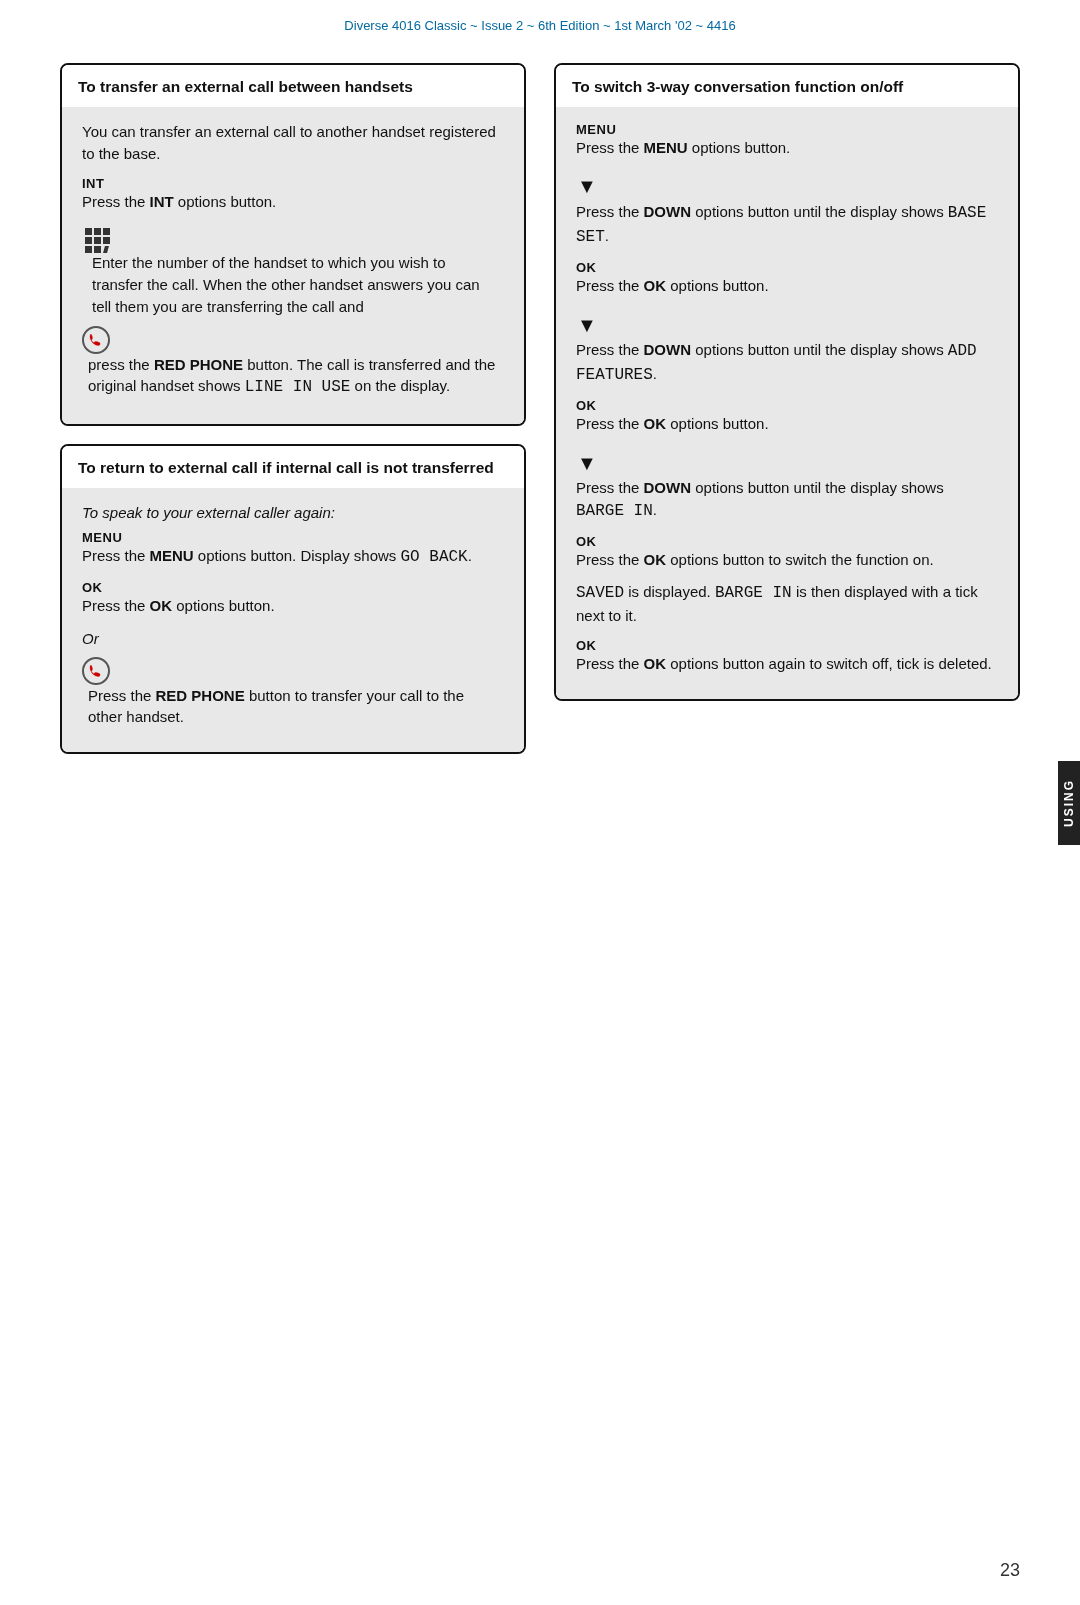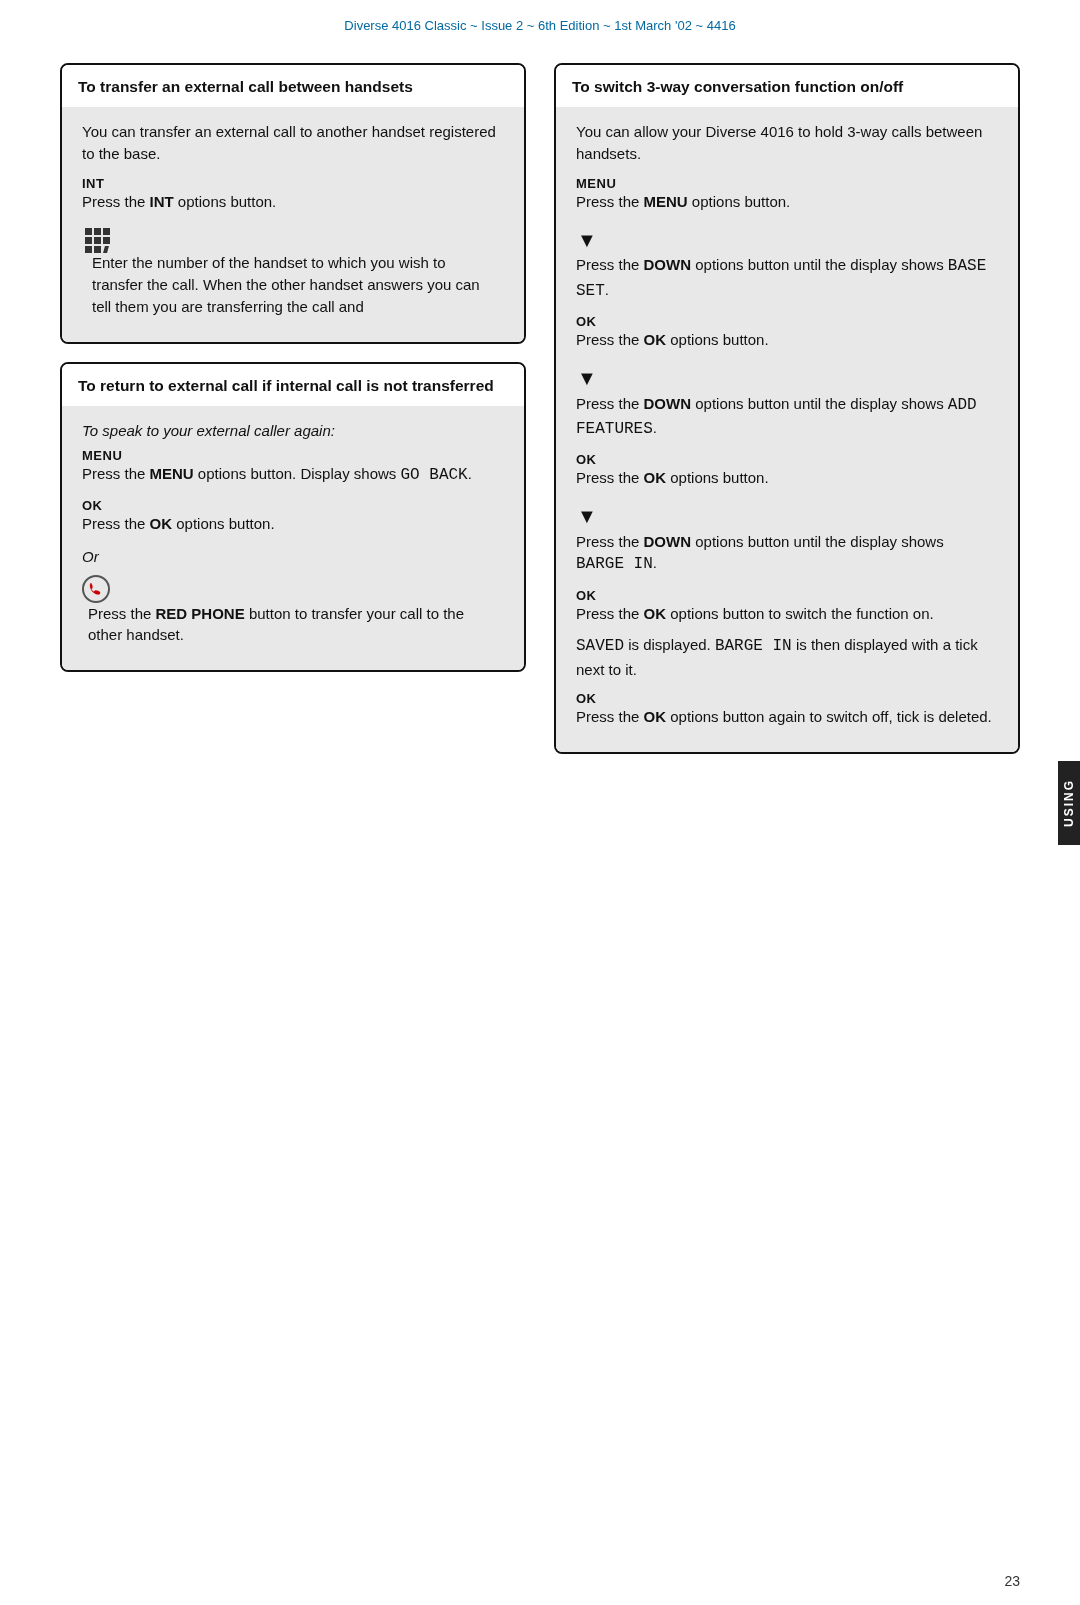--- a/index.html
+++ b/index.html
@@ -14,23 +14,23 @@
       overflow: hidden;
     }
     .page-header {
       text-align: center;
       padding: 18px 0 10px 0;
       font-size: 13px;
       color: #0369a1;
     }
     .page-number {
       position: absolute;
-      bottom: 16px;
+      bottom: 24px;
       right: 60px;
-      font-size: 14px;
+      font-size: 18px;
       color: #333;
     }
     .side-tab {
       position: absolute;
       right: 0;
       top: 50%;
       transform: translateY(-50%);
       width: 22px;
       background: #222;
       color: #fff;
@@ -194,20 +194,32 @@
                 <span style="width:7px;height:7px;background:#333;display:block;"></span>
                 <span style="width:4px;height:7px;background:#333;display:block;transform:skewX(-15deg);margin-left:1px;"></span>
               </span>
             </span>
           </span>
           <span class="instruction-text" style="margin-left:10px;">
             Enter the number of the handset to which you wish to transfer the call. When the other handset answers you can tell them you are transferring the call and
           </span>
         </div>
 
+        <div class="instruction-row" style="margin-top:-4px;">
+          <span style="min-width:46px; flex-shrink:0;">
+            <span class="red-phone-icon">
+              <svg width="16" height="16" viewBox="0 0 16 16" fill="none">
+                <path d="M3 2C3 2 4.5 4 4.5 6C4.5 7 4 7.5 3.5 8C3 8.5 5.5 11 6 10.5C6.5 10 7 9.5 8 9.5C10 9.5 12 11 12 11C12 11 12.5 13.5 10.5 13.5C6 13.5 2 9 2 4.5C2 2.5 3 2 3 2Z" fill="#cc0000" stroke="#cc0000" stroke-width="0.3"></path>
+              </svg>
+            </span>
+          </span>
+          <span class="instruction-text" style="margin-left:6px;">
+            press the <b>RED PHONE</b> button. The call is transferred and the original handset shows <span class="mono">LINE IN USE</span> on the display.
+          </span>
+        </div>
       </div>
     </div>
 
     <div class="section-with-body">
       <div class="section-box-title">
         <span>To return to external call if internal call is not transferred</span>
       </div>
       <div class="section-body">
         <p class="italic-text">To speak to your external caller again:</p>
 
@@ -247,21 +259,20 @@
 
   </div>
 
   <div class="right-col">
 
     <div class="section-with-body">
       <div class="section-box-title">
         <span>To switch 3-way conversation function on/off</span>
       </div>
       <div class="section-body">
-        <p class="intro-text">You can allow your Diverse 4016 to hold 3-way calls between handsets.</p>
 
         <div class="instruction-row">
           <span class="instruction-label">MENU</span>
           <span class="instruction-text">
             Press the <b>MENU</b> options button.
           </span>
         </div>
 
         <div class="instruction-row">
           <span style="min-width:46px; flex-shrink:0; display:flex; align-items:flex-start; padding-top:3px;">

